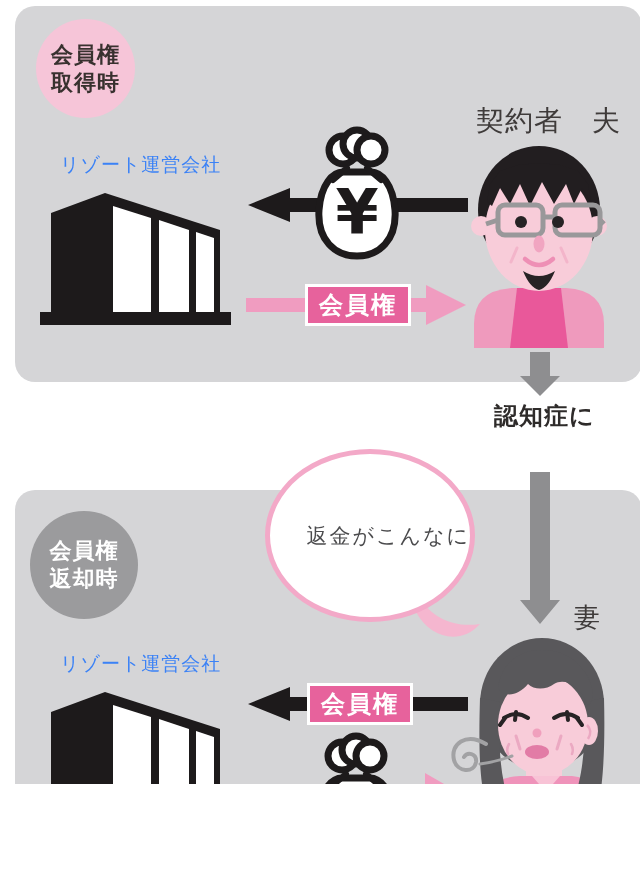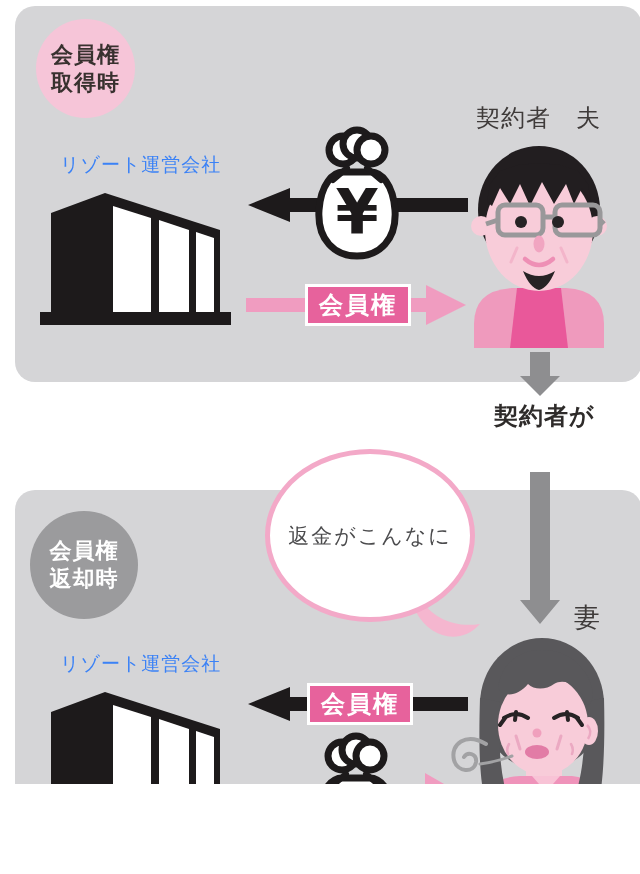--- a/index.html
+++ b/index.html
@@ -12,33 +12,33 @@
   .panel.bottom{top:490px;height:378px;}
   .abs{position:absolute;}
   .badge{
     width:99px;height:99px;border-radius:50%;
     display:flex;flex-direction:column;align-items:center;justify-content:center;
     font-weight:bold;font-size:22px;line-height:28px;letter-spacing:1px;
   }
   .badge.pink{left:28px;top:19px;background:#f6c5d8;color:#38312f;}
   .badge.gray{left:22px;top:511px;width:108px;height:108px;background:#9b9b9d;color:#ffffff;}
   .company-label{font-size:19px;letter-spacing:1px;color:#3b82f6;}
-  .person-label{font-size:24px;letter-spacing:1px;color:#3f3b3a;}
+  .person-label{font-size:28px;letter-spacing:1px;color:#3f3b3a;}
   .membership-tag{
     width:100px;height:36px;background:#e7629c;border:3px solid #ffffff;
     display:flex;align-items:center;justify-content:center;box-sizing:content-box;
     color:#ffffff;font-weight:bold;font-size:24px;letter-spacing:2px;line-height:1;
   }
   .transition-note{
     font-weight:bold;font-size:24px;line-height:30px;letter-spacing:1px;color:#2e2b2a;
   }
   .speech-bubble{
     left:257px;top:449px;width:200px;height:163px;background:#ffffff;
     border:5px solid #f3a9c8;border-radius:50%;z-index:6;
-    display:flex;flex-direction:column;align-items:center;justify-content:center;
+    display:flex;flex-direction:column;align-items:flex-end;justify-content:center;
     font-size:21px;line-height:35px;letter-spacing:2px;color:#4b4b4d;
   }.z2{z-index:2}.z3{z-index:3}.z5{z-index:5}
   svg{display:block;}
   .yen-text{font-family:"DejaVu Sans","Liberation Sans",sans-serif;font-weight:bold;}
 </style>
 </head>
 <body>
 
 <div class="canvas">
 
@@ -101,21 +101,21 @@
     <path d="M 51 110 L 45 124 M 95 110 L 101 124" stroke="#f3b5ca" stroke-width="3" stroke-linecap="round" fill="none"></path>
     <path d="M 59 121 Q 73 133 87 121" stroke="#ee8fb5" stroke-width="4.5" stroke-linecap="round" fill="none"></path>
     <path d="M 57 133 Q 73 143 89 133 Q 82 150 73 152 Q 64 150 57 133 Z" fill="#272325"></path>
   </svg>
 
   <svg class="abs z2" style="left:512px;top:352px;" width="40" height="45" viewBox="0 0 40 45">
     <polygon points="10,0 30,0 30,24 40,24 20,44 0,24 10,24" fill="#8e8e90"></polygon>
   </svg>
 
   <div class="abs transition-note z2" style="left:486px;top:401px;">
-    <div>契約者が</div>
+    <div>認知症に</div>
   </div>
 
   <svg class="abs z2" style="left:512px;top:472px;" width="40" height="153" viewBox="0 0 40 153">
     <polygon points="10,0 30,0 30,128 40,128 20,152 0,128 10,128" fill="#8e8e90"></polygon>
   </svg>
 
   <div class="panel bottom"></div>
 
   <div class="abs badge gray z2">
     <span>会員権</span>

